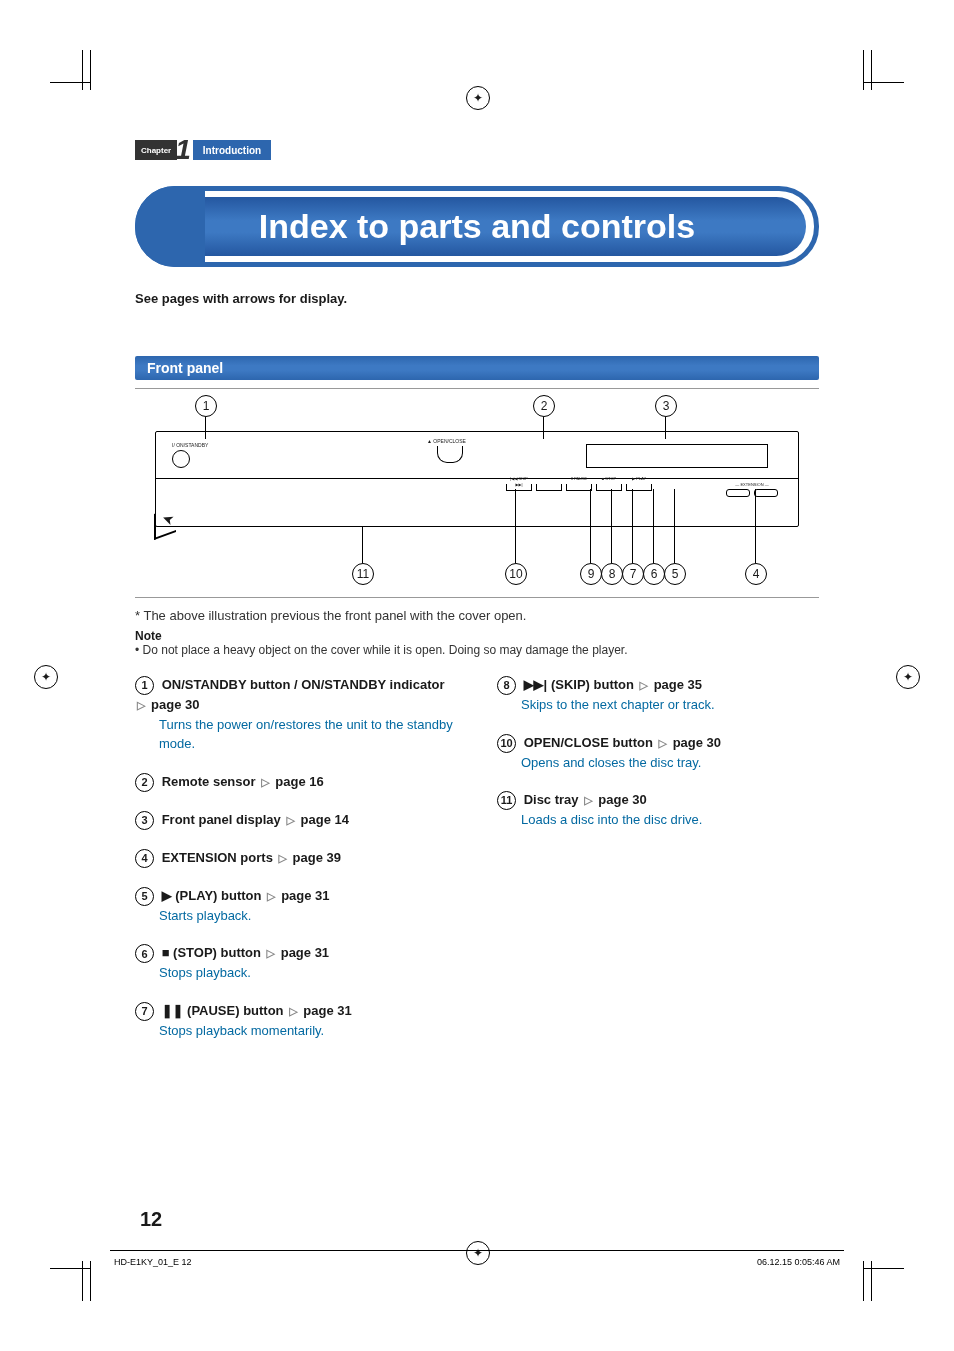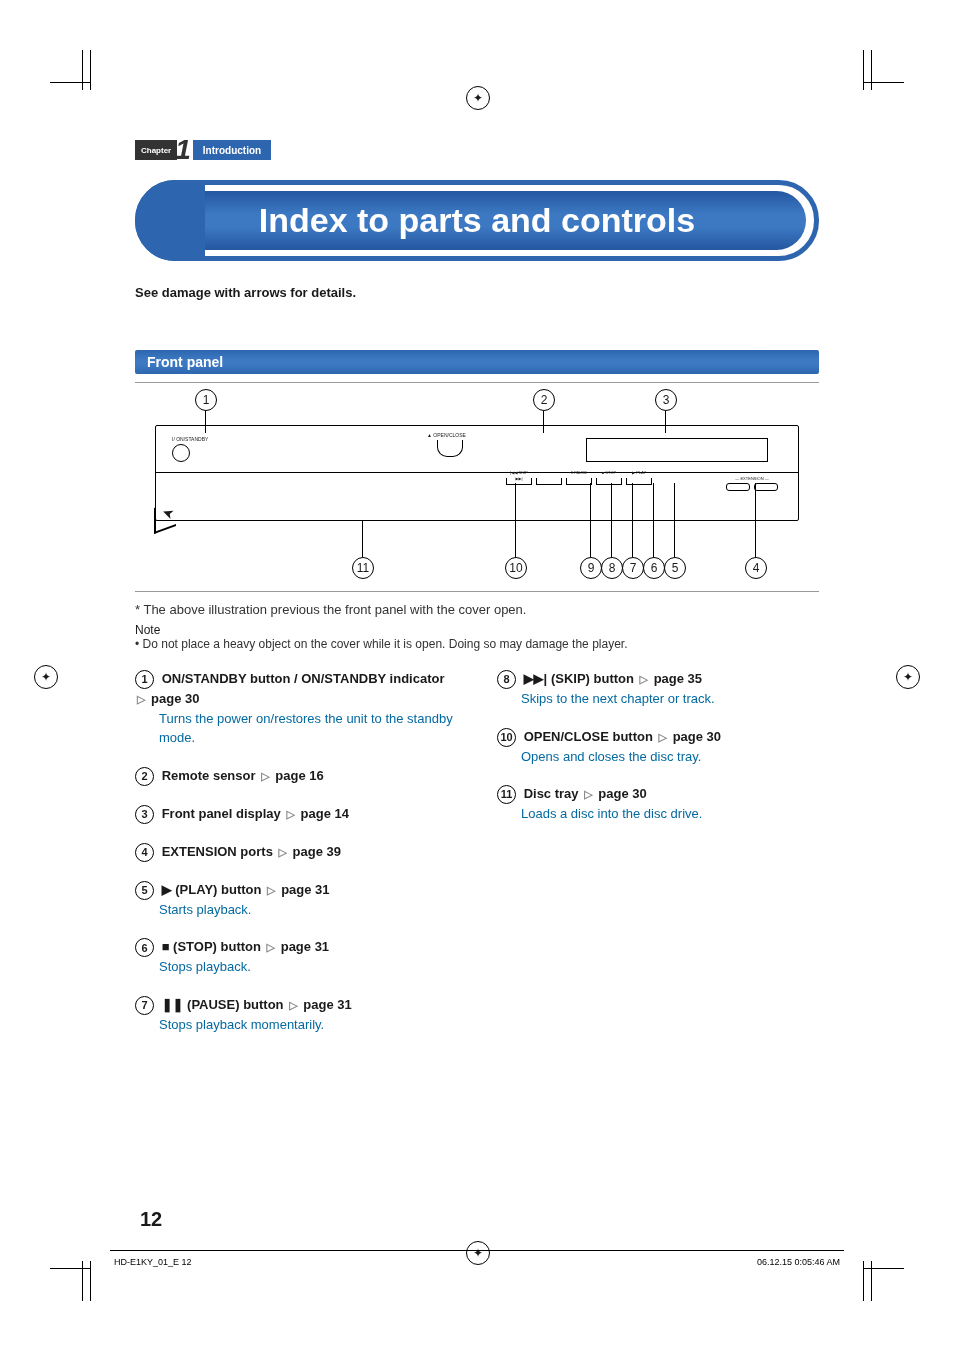--- a/index.html
+++ b/index.html
@@ -44,21 +44,21 @@
   .target{position:absolute;width:22px;height:22px;border:1px solid #000;border-radius:50%;display:flex;align-items:center;justify-content:center;}
   .target::before{content:"✦";font-size:12px;}
   .target.top{top:86px;left:calc(50% - 11px);}
   .target.left{top:calc(50% - 11px);left:34px;}
   .target.right{top:calc(50% - 11px);right:34px;}
   .target.bottom{bottom:86px;left:calc(50% - 11px);}
 
   .content{margin:50px 75px 0 75px;}
 
   .chapter-tab{
-    display:flex;align-items:flex-end;margin-bottom:20px;
+    display:flex;align-items:flex-end;margin-bottom:26px;
   }
   .chapter-tab .ch-block{
     background:#333;color:#fff;font-size:8px;font-weight:bold;
     padding:3px 6px;margin-right:-2px;height:14px;display:flex;align-items:center;
   }
   .chapter-tab .one{
     font-size:28px;font-weight:bold;font-style:italic;color:#333;line-height:20px;margin:0 2px 0 0;
   }
   .chapter-tab .intro-block{
     background:var(--blue);color:#fff;font-size:10px;font-weight:bold;
@@ -147,21 +147,21 @@
   .c11{left:217px;top:174px;} .l11{left:227px;top:138px;height:36px;}
   .c10{left:370px;top:174px;} .l10{left:380px;top:100px;height:74px;}
   .c9{left:445px;top:174px;} .l9{left:455px;top:100px;height:74px;}
   .c8{left:466px;top:174px;} .l8{left:476px;top:100px;height:74px;}
   .c7{left:487px;top:174px;} .l7{left:497px;top:100px;height:74px;}
   .c6{left:508px;top:174px;} .l6{left:518px;top:100px;height:74px;}
   .c5{left:529px;top:174px;} .l5{left:539px;top:100px;height:74px;}
   .c4{left:610px;top:174px;} .l4{left:620px;top:100px;height:74px;}
 
   .under-note{font-size:13px;color:#333;margin:4px 0 6px 0;}
-  .note-label{font-weight:normal;font-size:12px;}
+  .note-label{font-weight:bold;font-size:12px;}
   .note-body{font-size:12px;color:#333;margin-bottom:18px;}
 
   .cols{display:flex;gap:40px;}
   .col{flex:1;}
   .item{margin-bottom:18px;font-size:13px;line-height:1.5;}
   .item .head{font-weight:bold;}
   .circ{display:inline-flex;width:17px;height:17px;border:1.2px solid #000;border-radius:50%;align-items:center;justify-content:center;font-size:11px;margin-right:4px;vertical-align:middle;}
   .arrow2{display:inline-block;font-size:11px;color:#888;margin:0 2px;}
   .desc{margin-left:24px;color:#0369a1;}
 
@@ -211,21 +211,21 @@
       <div class="intro-block">Introduction</div>
     </div>
 
     <div class="title-pill">
       <div class="cap"></div>
       <div class="outer">
           <div class="inner">Index to parts and controls</div>
         </div>
     </div>
 
-    <div class="lead">See damage with arrows for details.</div>
+    <div class="lead">See pages with arrows for display.</div>
 
     <div class="section-bar">Front panel</div>
 
     <div class="diagram">
       <div class="device">
         <div class="row-top">
           <div class="pwr-area">
             <div class="label">I/ ON/STANDBY</div>
             <div class="pwr-btn"></div>
           </div>

